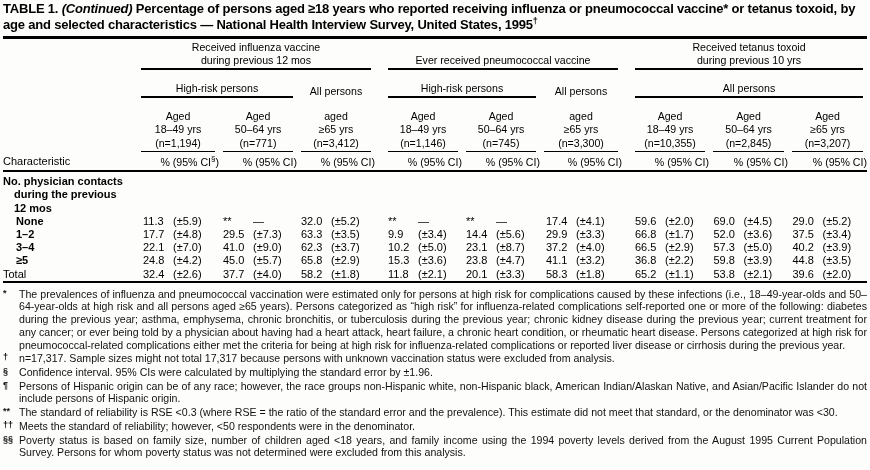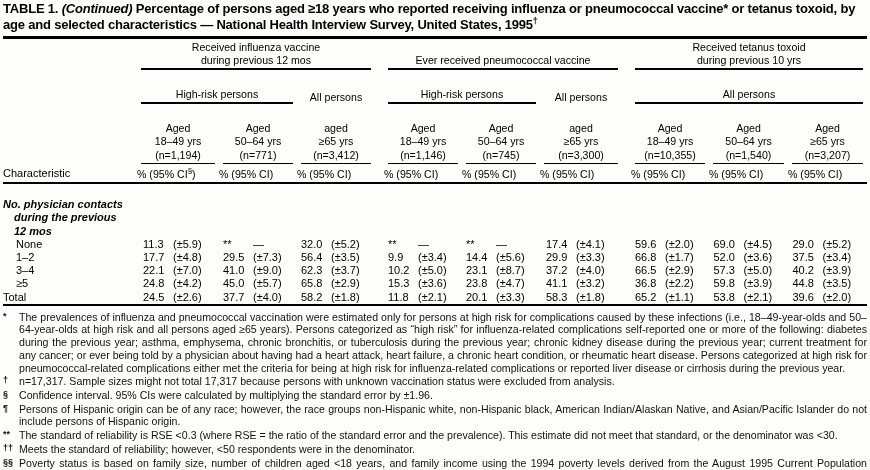--- a/index.html
+++ b/index.html
@@ -17,31 +17,31 @@
   .title sup { font-size: 9px; }
   .thick-rule { height: 3px; background: #000; margin-top: 3px; }
 
   
   table.vax { border-collapse: collapse; table-layout: fixed; margin-top: 2px; }
   .vax th, .vax td { padding: 0; font-weight: 400; vertical-align: bottom; }
   .vax thead th { font-weight: 400; font-size: 10.6px; }
   .wrap { margin: 0 4px; text-align: center; line-height: 1.24; }
   .u2 { border-bottom: 2px solid #000; padding-bottom: 1px; }
   .u1 { border-bottom: 1.5px solid #000; padding-bottom: 1px; }
-  .sprow th, .agedrow th { padding-top: 18px; }
-  .measure { text-align: left; padding: 2px 0 3px 0 !important; white-space: nowrap; }
+  .sprow th, .agedrow th { padding-top: 12px; }
+  .measure { text-align: right; padding: 2px 0 3px 0 !important; white-space: nowrap; }
   .measure sup { font-size: 8px; }
   .hb { border-bottom: 2.5px solid #000; }
   .charhead { text-align: left; vertical-align: bottom; font-size: 11px !important; padding-bottom: 3px !important; }
 
   tbody td { font-size: 11px; line-height: 1.2; padding: 2px 0 2.5px 0; }
-  td.group-label { font-weight: 700; padding: 14px 0 0 0; font-style: italic; }
+  td.group-label { font-weight: 700; padding: 3px 0 0 0; }
   td.group-label .cont { padding-left: 11px; }
   td.rowlabel { text-align: left; }
-  td.rowlabel.indent { padding-left: 13px; }
+  td.rowlabel.indent { padding-left: 13px; font-weight: bold; }
   .bold { font-weight: 700; }
   td.datacell { text-align: center; white-space: nowrap; }
   td.datacell .v { display: inline-block; width: 26px; text-align: left; }
   td.datacell .c { display: inline-block; width: 40px; text-align: left; margin-left: 4px; }
   tr.rule-after td { border-bottom: 2.5px solid #000; }
 
   
   .footnotes { margin-top: 5px; }
   .fn { display: flex; font-size: 10.6px; line-height: 1.2; color: #111; margin-bottom: 1px; }
   .fn-marker { flex: 0 0 16px; font-size: 9px; font-weight: 700; padding-top: 0; }
@@ -160,21 +160,21 @@
           <div class="wrap u1">
             <div>Aged</div>
             <div>18–49 yrs</div>
             <div>(n=10,355)</div>
           </div>
         </th>
       <th>
           <div class="wrap u1">
             <div>Aged</div>
             <div>50–64 yrs</div>
-            <div>(n=1,540)</div>
+            <div>(n=2,845)</div>
           </div>
         </th>
       <th>
           <div class="wrap u1">
             <div>Aged</div>
             <div>≥65 yrs</div>
             <div>(n=3,207)</div>
           </div>
         </th>
     </tr>
@@ -209,21 +209,21 @@
         <td class="datacell"><span class="v">17.4</span><span class="c">(±4.1)</span></td>
         <td></td>
         <td class="datacell"><span class="v">59.6</span><span class="c">(±2.0)</span></td>
         <td class="datacell"><span class="v">69.0</span><span class="c">(±4.5)</span></td>
         <td class="datacell"><span class="v">29.0</span><span class="c">(±5.2)</span></td>
       </tr>
       <tr>
         <td class="rowlabel indent">1–2</td>
         <td class="datacell"><span class="v">17.7</span><span class="c">(±4.8)</span></td>
         <td class="datacell"><span class="v">29.5</span><span class="c">(±7.3)</span></td>
-        <td class="datacell"><span class="v">56.4</span><span class="c">(±3.5)</span></td>
+        <td class="datacell"><span class="v">63.3</span><span class="c">(±3.5)</span></td>
         <td></td>
         <td class="datacell"><span class="v">9.9</span><span class="c">(±3.4)</span></td>
         <td class="datacell"><span class="v">14.4</span><span class="c">(±5.6)</span></td>
         <td class="datacell"><span class="v">29.9</span><span class="c">(±3.3)</span></td>
         <td></td>
         <td class="datacell"><span class="v">66.8</span><span class="c">(±1.7)</span></td>
         <td class="datacell"><span class="v">52.0</span><span class="c">(±3.6)</span></td>
         <td class="datacell"><span class="v">37.5</span><span class="c">(±3.4)</span></td>
       </tr>
       <tr>
@@ -249,21 +249,21 @@
         <td class="datacell"><span class="v">15.3</span><span class="c">(±3.6)</span></td>
         <td class="datacell"><span class="v">23.8</span><span class="c">(±4.7)</span></td>
         <td class="datacell"><span class="v">41.1</span><span class="c">(±3.2)</span></td>
         <td></td>
         <td class="datacell"><span class="v">36.8</span><span class="c">(±2.2)</span></td>
         <td class="datacell"><span class="v">59.8</span><span class="c">(±3.9)</span></td>
         <td class="datacell"><span class="v">44.8</span><span class="c">(±3.5)</span></td>
       </tr>
       <tr class="rule-after">
         <td class="rowlabel bold">Total</td>
-        <td class="datacell bold"><span class="v">24.5</span><span class="c">(±2.6)</span></td>
+        <td class="datacell bold"><span class="v">32.4</span><span class="c">(±2.6)</span></td>
         <td class="datacell bold"><span class="v">37.7</span><span class="c">(±4.0)</span></td>
         <td class="datacell bold"><span class="v">58.2</span><span class="c">(±1.8)</span></td>
         <td></td>
         <td class="datacell bold"><span class="v">11.8</span><span class="c">(±2.1)</span></td>
         <td class="datacell bold"><span class="v">20.1</span><span class="c">(±3.3)</span></td>
         <td class="datacell bold"><span class="v">58.3</span><span class="c">(±1.8)</span></td>
         <td></td>
         <td class="datacell bold"><span class="v">65.2</span><span class="c">(±1.1)</span></td>
         <td class="datacell bold"><span class="v">53.8</span><span class="c">(±2.1)</span></td>
         <td class="datacell bold"><span class="v">39.6</span><span class="c">(±2.0)</span></td>

